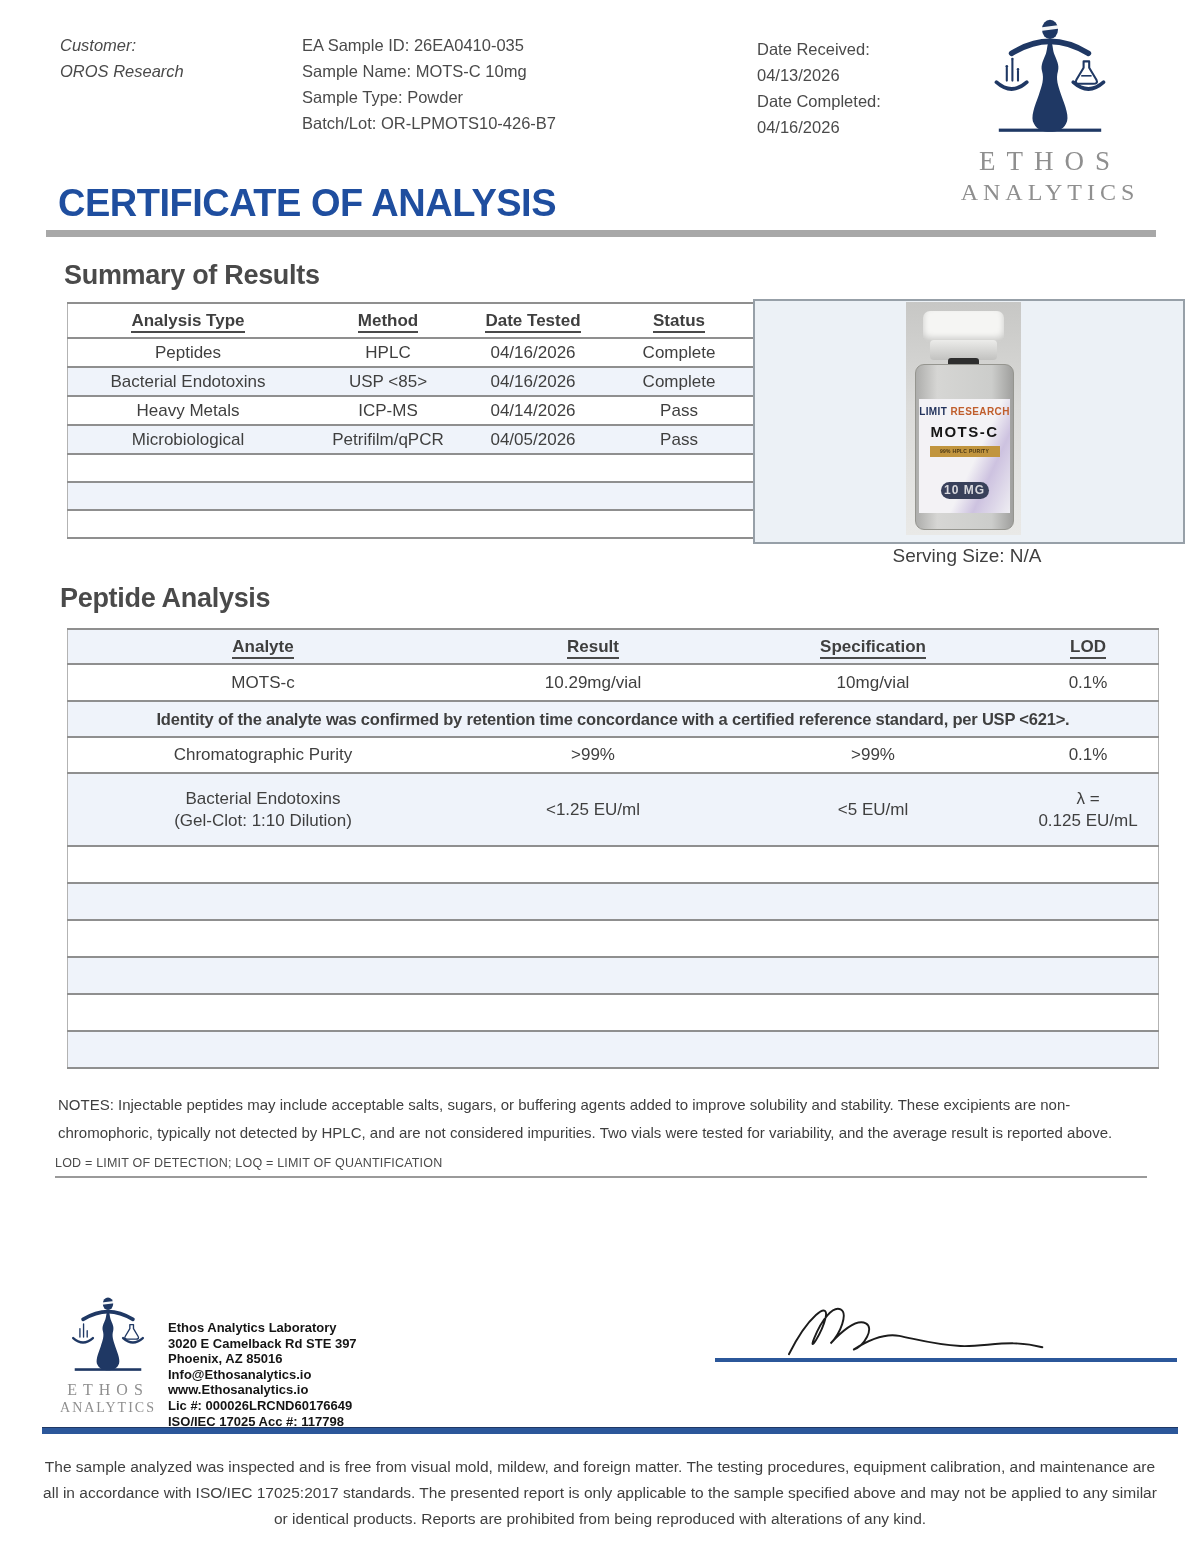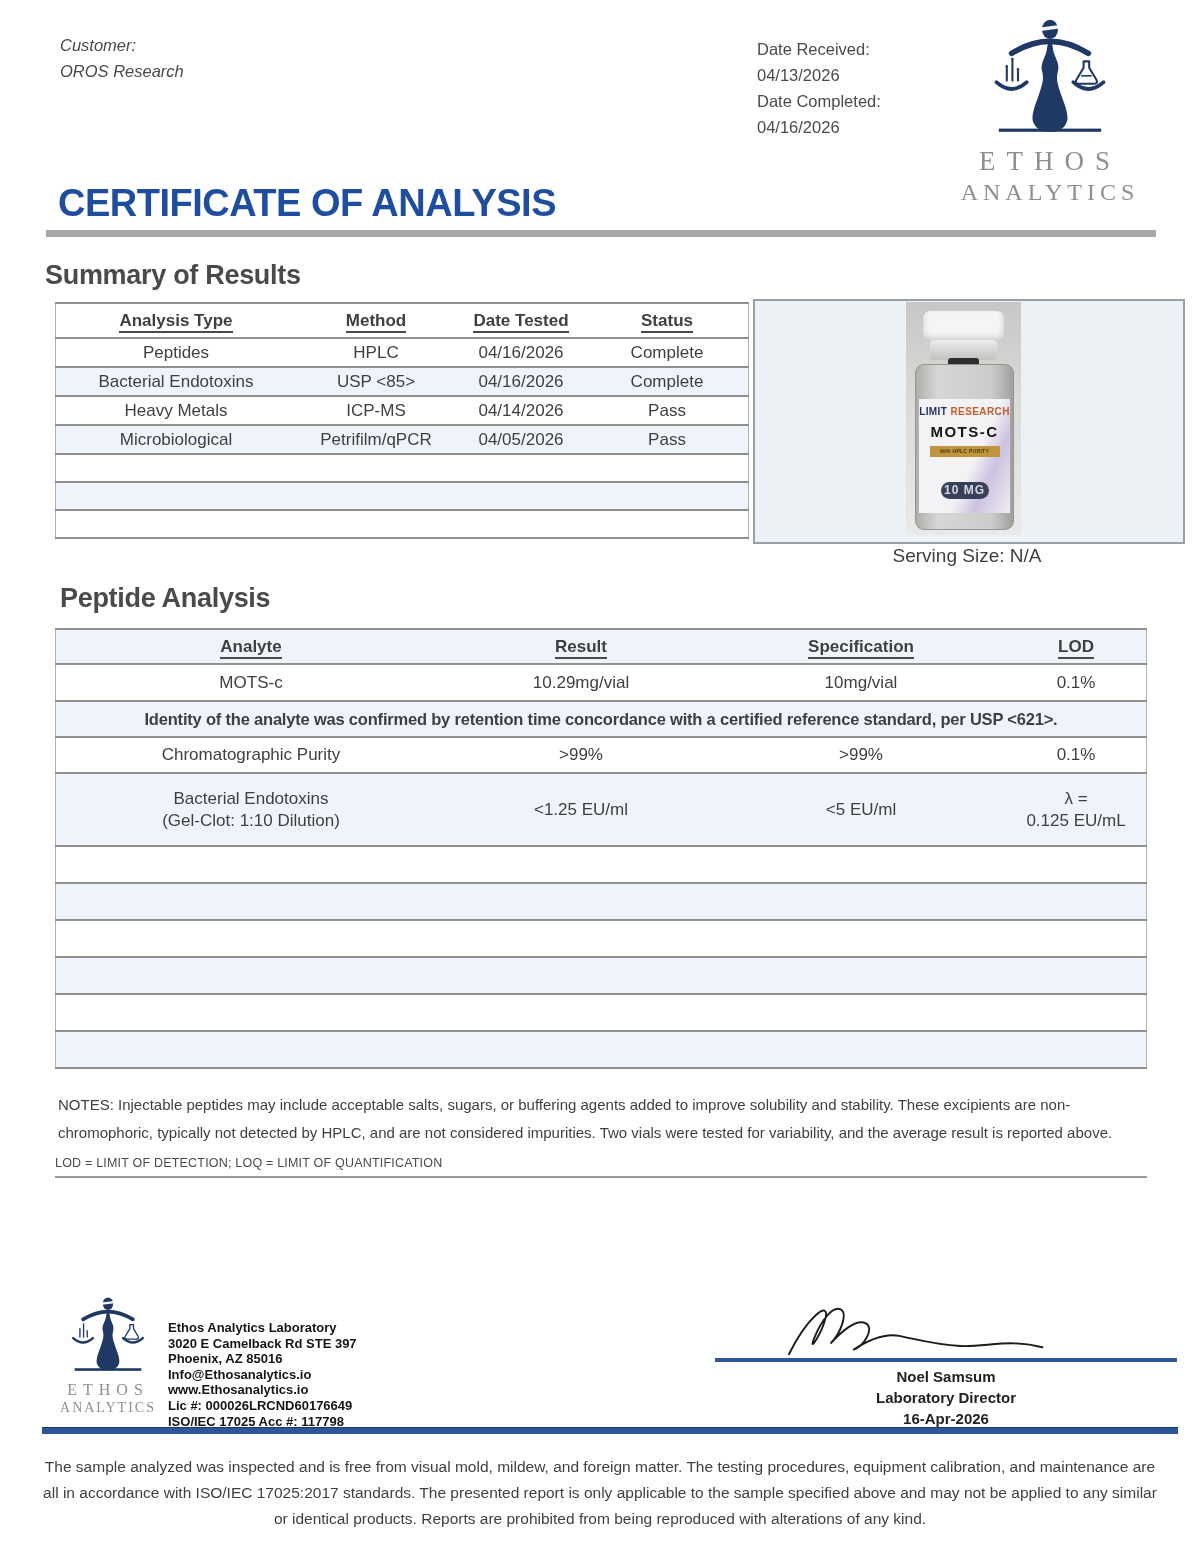--- a/index.html
+++ b/index.html
@@ -21,29 +21,29 @@
   .logo-top .wm2{font-size:24px;letter-spacing:5px;margin-top:2px;}
   .logo-bottom .wm1{font-size:16px;letter-spacing:6px;margin-top:1px;}
   .logo-bottom .wm2{font-size:14px;letter-spacing:2px;margin-top:1px;}
 
   
   .coa-title{position:absolute;left:58px;top:182px;font-size:38px;font-weight:800;
              color:#1F4E9F;letter-spacing:-0.5px;}
   .title-rule{position:absolute;left:46px;top:230px;width:1110px;height:7px;background:#A8A8A8;}
 
   .section-heading{position:absolute;font-size:27px;font-weight:700;color:#4a4a4a;letter-spacing:-0.3px;}
-  .summary-heading{left:45px;top:260px;}
+  .summary-heading{left:64px;top:260px;}
   .peptide-heading{left:60px;top:583px;}
 
   
   table.tbl{position:absolute;border-collapse:collapse;table-layout:fixed;
             font-size:17px;color:#3f3f3f;}
   .tbl th,.tbl td{border-top:2px solid #8f8f8f;border-bottom:2px solid #8f8f8f;
                   padding:0;text-align:center;font-weight:normal;overflow:hidden;white-space:nowrap;}
-  table.tbl{border:2px solid #8f8f8f;border-left:1px solid #b3b3b3;border-right:1px solid #b3b3b3;}
+  table.tbl{border:2px solid #8f8f8f;border-left:1px solid #b3b3b3;border-right:1px solid #b3b3b3;margin-left:12px;}
   .r-blue{background:#EFF3FA;}
   .c-left{text-align:left;padding-left:8px;}
   .hu{font-weight:bold;border-bottom:2px solid #4a4a4a;padding-bottom:1px;}
   .bold{font-weight:bold;}
 
   .summary{left:55px;top:302px;width:692px;}
   .summary tr{height:29px;}
   .summary tr.thead{height:35px;}
   .summary tr.empty{height:28px;}
 
@@ -100,20 +100,26 @@
               font-size:15.5px;line-height:26px;color:#3f3f3f;}
 </style>
 </head>
 <body>
 
 <div class="page">
 
   <div class="hdr-customer">
     <div class="hdr-line">Customer:</div>
     <div class="hdr-line">OROS Research</div>
+  </div>
+  <div class="hdr-sample">
+    <div class="hdr-line">EA Sample ID: 26EA0410-035</div>
+    <div class="hdr-line">Sample Name: MOTS-C 10mg</div>
+    <div class="hdr-line">Sample Type: Powder</div>
+    <div class="hdr-line">Batch/Lot: OR-LPMOTS10-426-B7</div>
   </div>
   <div class="hdr-dates">
     <div class="hdr-line">Date Received:</div>
     <div class="hdr-line">04/13/2026</div>
     <div class="hdr-line">Date Completed:</div>
     <div class="hdr-line">04/16/2026</div>
   </div>
 
   <div class="logo logo-top">
     <span>
@@ -308,22 +314,17 @@
     <div>Lic #: 000026LRCND60176649</div>
     <div>ISO/IEC 17025 Acc #: 117798</div>
   </div>
 
   <div class="signature">
     <svg width="290" height="78" viewBox="0 0 460 110">
       <path d="M30,95 C60,35 95,8 88,38 C82,62 60,95 70,70 C82,40 100,18 112,24 C124,30 112,62 96,78 C120,52 140,40 152,46 C166,53 150,82 132,88 C160,70 185,62 205,66 C235,72 262,80 302,82 C342,84 382,70 432,84" fill="none" stroke="#1c1c1c" stroke-width="3" stroke-linecap="round"></path>
     </svg>
   </div>
   <div class="sig-line1"></div>
-  <div class="sig-block">
-    <div>Noel Samsum</div>
-    <div>Laboratory Director</div>
-    <div>16-Apr-2026</div>
-  </div>
 
   <div class="footer-bar"></div>
   <p class="disclaimer">The sample analyzed was inspected and is free from visual mold, mildew, and foreign matter. The testing procedures, equipment calibration, and maintenance are all in accordance with ISO/IEC 17025:2017 standards. The presented report is only applicable to the sample specified above and may not be applied to any similar or identical products. Reports are prohibited from being reproduced with alterations of any kind.</p>
 
 </div>
 
 </body></html>

